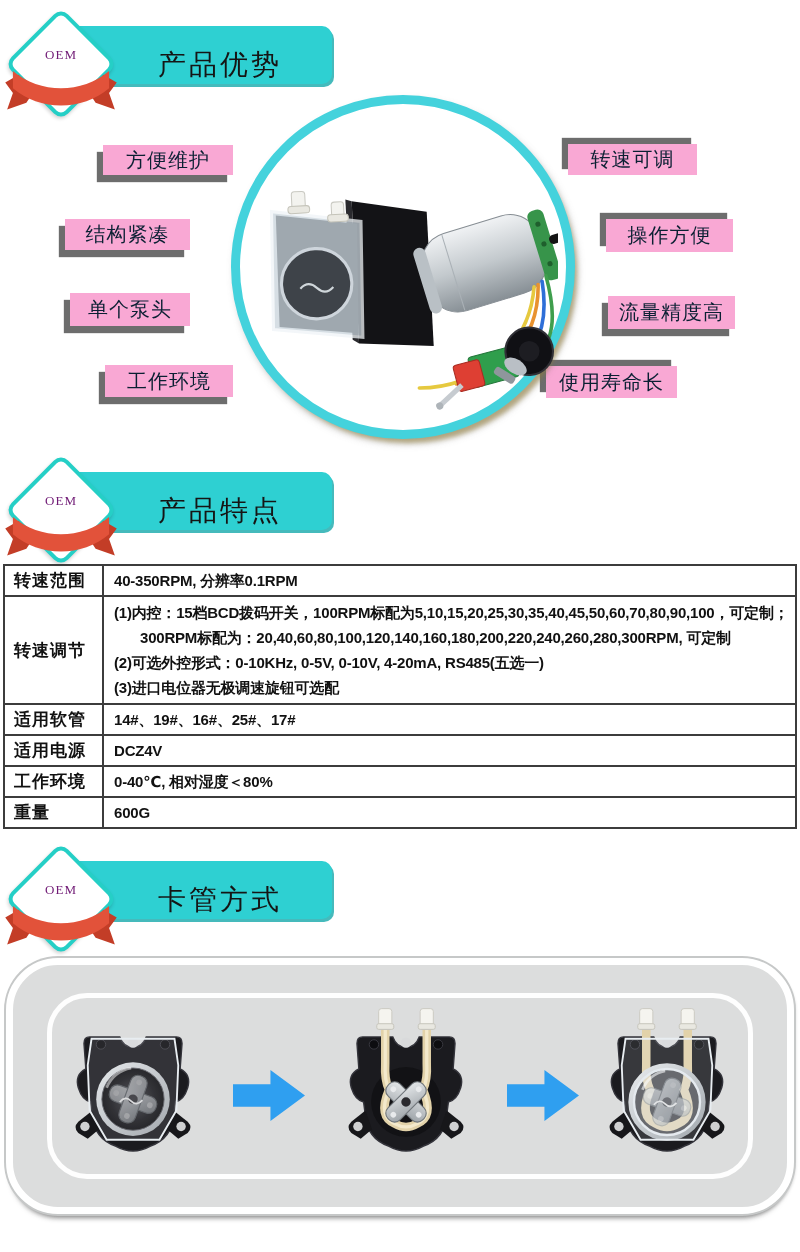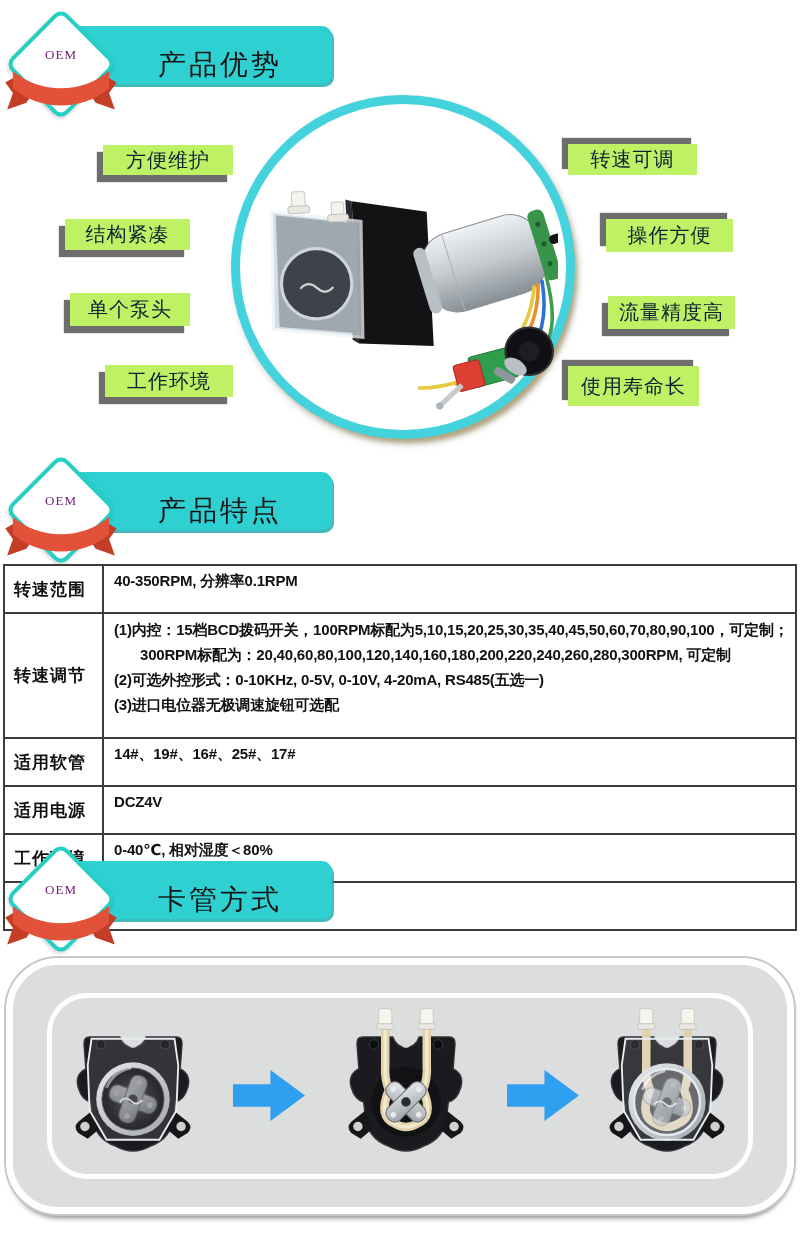--- a/index.html
+++ b/index.html
@@ -15,38 +15,38 @@
   .hdr-title{font-size:28px;color:#151515;letter-spacing:3px;white-space:nowrap;}
   .hdr-badge{position:absolute;left:8px;top:-15px;width:106px;height:106px;}
   .diamond{position:absolute;left:50%;top:50%;width:72px;height:72px;margin:-40px 0 0 -40px;
            background:#fff;border:4px solid #25cfc6;border-radius:10px;transform:rotate(45deg);
            box-shadow:1px 2px 4px rgba(0,0,0,.18);}
   .ribbon{position:absolute;left:-5px;top:58px;width:116px;height:50px;}
   .oem-text{position:absolute;left:0;top:36px;width:100%;text-align:center;
             font-size:13px;color:#701a75;letter-spacing:1px;font-family:Liberation Serif, serif;}
 
   
-  .adv{position:absolute;background:#bef264;color:#0b2033;font-size:20px;letter-spacing:1px;
+  .adv{position:absolute;background:#f9a8d4;color:#0b2033;font-size:20px;letter-spacing:1px;
        display:flex;align-items:center;justify-content:center;white-space:nowrap;}
   .sh-bl{box-shadow:-6px 7px 1px rgba(60,60,60,.75);}
   .sh-tl{box-shadow:-6px -6px 1px rgba(60,60,60,.75);}
 
   
   .photo-circle{position:absolute;left:231px;top:95px;width:344px;height:344px;border-radius:50%;
                 box-sizing:border-box;background:#fff;border:9px solid #44d2dc;
                 box-shadow:5px 7px 4px -3px rgba(150,125,50,.5),3px 5px 7px rgba(110,110,110,.35),
                            inset 0 0 0 2px rgba(255,255,255,.9);}
   .photo-circle svg{position:absolute;left:8px;top:24px;}
 
   
   .spec{position:absolute;left:3px;top:564px;width:794px;border-collapse:collapse;table-layout:fixed;
         color:#111;font-weight:bold;}
   .spec td{border:2px solid #3c3c3c;vertical-align:middle;}
   .spec .k{width:84px;font-size:17px;padding:2px 4px 2px 9px;letter-spacing:1px;}
-  .spec .v{font-size:15px;padding:2px 4px 19px 10px;}
+  .spec .v{font-size:15px;padding:2px 4px 2px 10px;}
   .spec .ln{white-space:nowrap;line-height:25px;letter-spacing:-0.2px;}
   .spec .indent{padding-left:26px;}
 
   
   .clip-outer{position:absolute;left:6px;top:958px;width:788px;height:256px;border-radius:52px;
               box-sizing:border-box;background:#dcdddd;border:7px solid #fff;
               box-shadow:0 0 0 2px #c6c8c8,0 8px 5px -4px rgba(70,70,70,.6),2px 2px 3px rgba(0,0,0,.12);}
   .clip-inner{position:absolute;left:34px;top:28px;right:34px;bottom:28px;
               border:5px solid rgba(255,255,255,.95);border-radius:40px;}
   .pump{position:absolute;width:132px;height:162px;}
@@ -118,21 +118,21 @@
   </div>
 
   <div class="adv sh-bl" style="left:103px;top:145px;width:130px;height:30px">方便维护</div>
   <div class="adv sh-bl" style="left:65px;top:219px;width:125px;height:31px">结构紧凑</div>
   <div class="adv sh-bl" style="left:70px;top:293px;width:120px;height:33px">单个泵头</div>
   <div class="adv sh-bl" style="left:105px;top:365px;width:128px;height:32px">工作环境</div>
 
   <div class="adv sh-tl" style="left:568px;top:144px;width:129px;height:31px">转速可调</div>
   <div class="adv sh-bl" style="left:608px;top:296px;width:127px;height:33px">流量精度高</div>
   <div class="adv sh-tl" style="left:606px;top:219px;width:127px;height:33px">操作方便</div>
-  <div class="adv sh-tl" style="left:568px;top:366px;width:131px;height:40px">使用寿命长</div>
+  <div class="adv sh-tl" style="left:546px;top:366px;width:131px;height:32px">使用寿命长</div>
 
   <div class="photo-circle">
     <svg width="310" height="290" viewBox="0 0 300 280">
       <g transform="rotate(-3 150 140)">
 
         <polygon points="98,66 104,68 104,206 98,202" fill="#2a2a2e"></polygon>
         <polygon points="104,68 176,82 176,212 104,206" fill="#131316"></polygon>
 
         <polygon points="30,78 108,90 104,196 28,186" fill="#23262b"></polygon>
 

